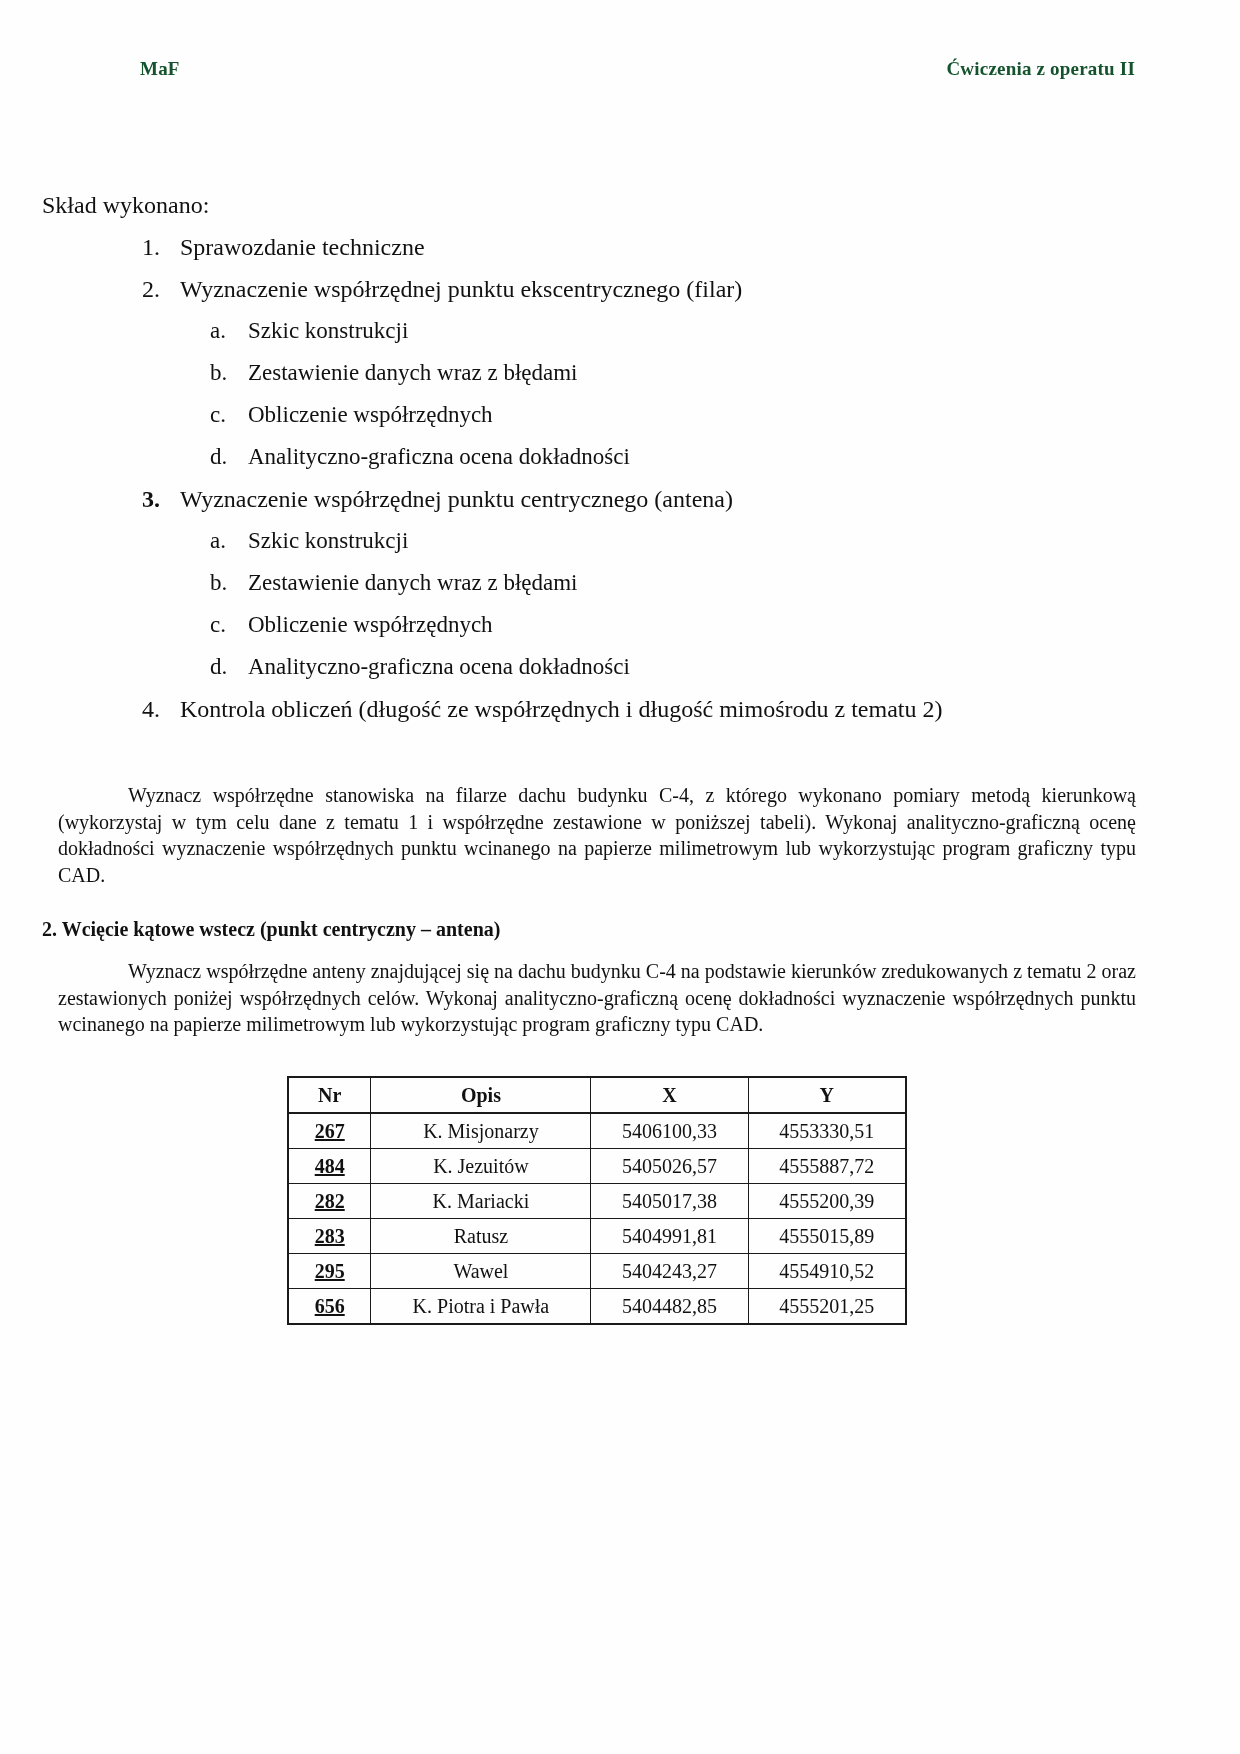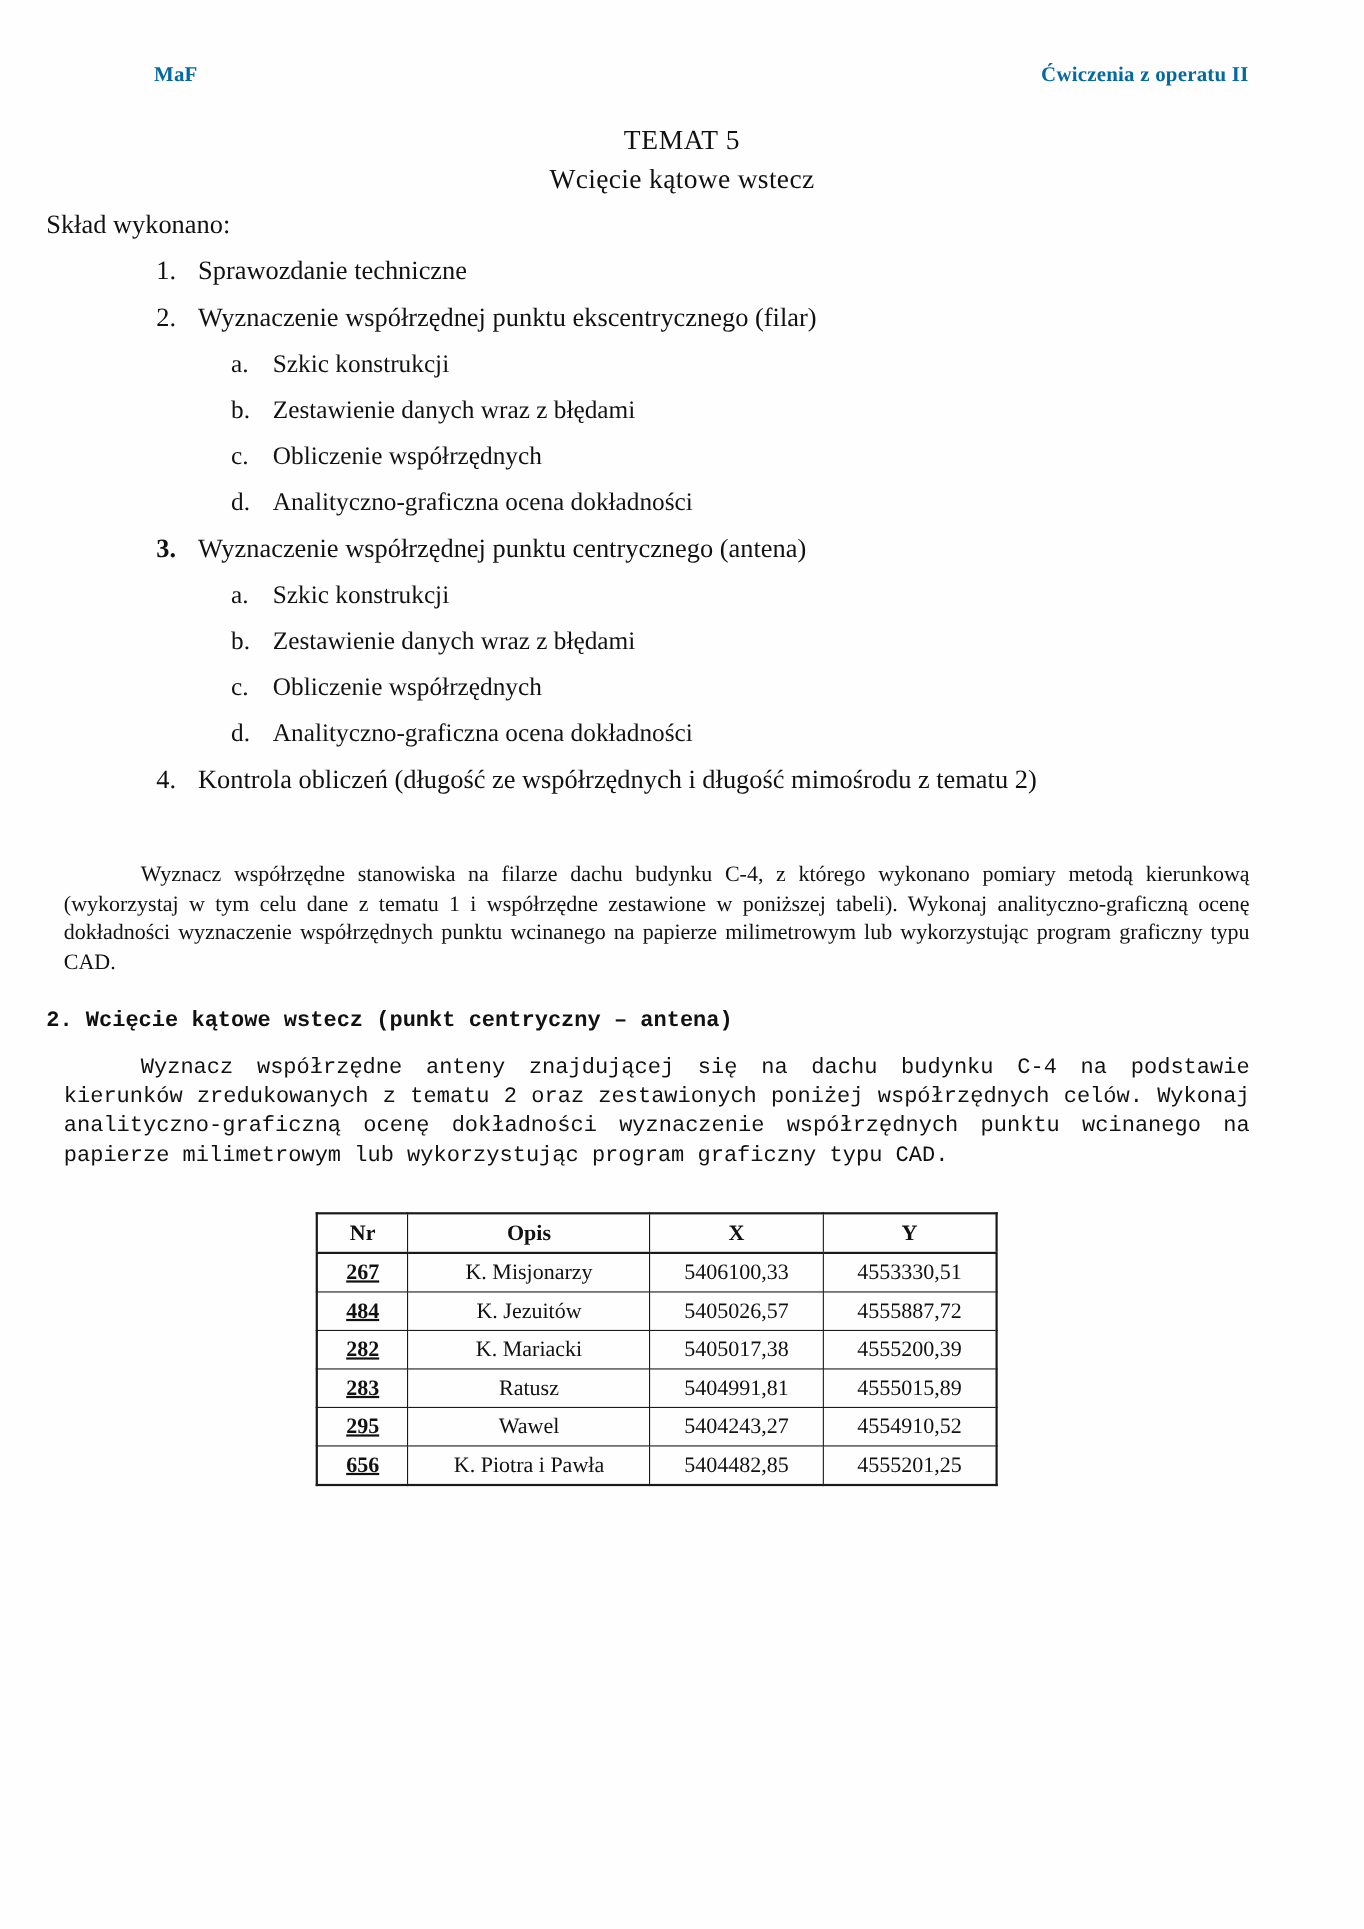--- a/index.html
+++ b/index.html
@@ -22,21 +22,21 @@
   .hdr {
     position: absolute;
     top: 58px;
     left: 140px;
     right: 105px;
     display: flex;
     justify-content: space-between;
     align-items: baseline;
   }
   .hdr-left, .hdr-right {
-    color: #0369a1;
+    color: #14532d;
     font-weight: bold;
     font-size: 19px;
     letter-spacing: 0.2px;
     font-family: "Liberation Serif", "DejaVu Serif", serif;
   }
 
   
   .title-block {
     position: absolute;
     top: 110px;
@@ -123,21 +123,21 @@
   .sec-para {
     font-size: 20px;
     line-height: 26.5px;
     text-align: justify;
     text-indent: 70px;
     margin: 16px;
     hyphens: none;
   }
 
   .gap-before-s1 { margin-top: 58px; }
-  .gap-before-s2 { margin-top: 28px; font-family: Liberation Mono, monospace; }
+  .gap-before-s2 { margin-top: 28px; }
 
   
   .tbl-wrap {
     margin-top: 38px;
     display: flex;
     justify-content: center;
   }
   table.data {
     border-collapse: collapse;
     width: 620px;
@@ -171,24 +171,20 @@
 </head>
 <body>
 
 <div class="page">
 
   <div class="hdr">
     <div class="hdr-left">MaF</div>
     <div class="hdr-right">Ćwiczenia z operatu II</div>
   </div>
 
-  <div class="title-block">
-    <div class="title-line1">TEMAT 5</div>
-    <div class="title-line2">Wcięcie kątowe wstecz</div>
-  </div>
 
   <div class="content">
 
     <p class="sklad">Skład wykonano:</p>
 
     <ol class="lvl1" id="outline-root">
         <li class="item1"><span class="marker">1.</span><span>Sprawozdanie techniczne</span></li>
         <li class="item1"><span class="marker">2.</span><span>Wyznaczenie współrzędnej punktu ekscentrycznego (filar)</span><ol class="lvl2">
             <li class="item2"><span class="marker">a.</span><span>Szkic konstrukcji</span></li>
             <li class="item2"><span class="marker">b.</span><span>Zestawienie danych wraz z błędami</span></li>

